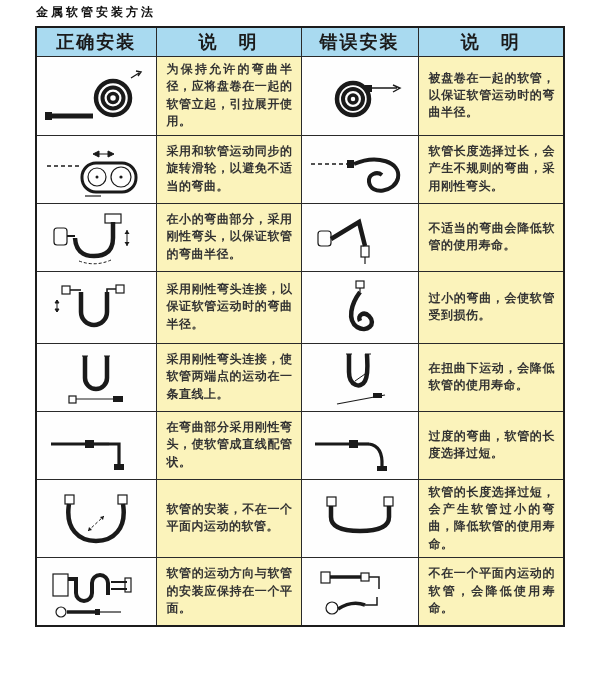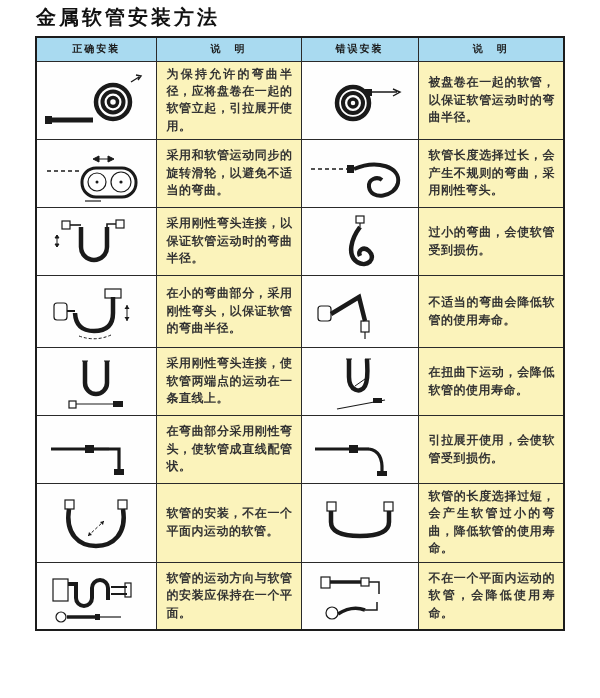--- a/index.html
+++ b/index.html
@@ -12,34 +12,34 @@
   html,body{margin:0;padding:0;}
   body{
     width:600px;height:698px;background:#ffffff;
     font-family:"Liberation Sans","DejaVu Sans",sans-serif;
     color:#222;overflow:hidden;
   }
   .page{width:600px;height:698px;padding-top:2px;}
   .title{
     margin:2px 0 5px 36px;
     font-family:"Liberation Serif","DejaVu Serif",serif;
-    font-size:20px;font-weight:bold;letter-spacing:3px;color:#111;
+    font-size:12px;font-weight:bold;letter-spacing:3px;color:#111;
   }
   table.grid{
     margin-left:35px;width:528px;
     border-collapse:collapse;table-layout:fixed;
     border:2px solid var(--table-border);
   }
   table.grid th, table.grid td{
     border:1px solid #2a2a2a;
     overflow:hidden;
   }
   thead th{
     height:24px;background:var(--header-bg);
-    font-size:10px;font-weight:bold;letter-spacing:2px;color:#1b1b1b;
+    font-size:18px;font-weight:bold;letter-spacing:2px;color:#1b1b1b;
     padding:2px;text-align:center;
   }
   td.illus{background:#fefefe;text-align:center;vertical-align:middle;padding:0;}
   td.desc{
     background:var(--desc-bg);
     font-size:12px;font-weight:bold;line-height:1.45;letter-spacing:0.5px;
     color:#333;padding:4px 8px 4px 10px;text-align:justify;vertical-align:middle;
   }
   tbody tr{height:68px;}
   tbody tr:nth-child(1){height:70px;margin-left:19px;}
@@ -111,41 +111,20 @@
    <path d="M6,24 H44" stroke="#1a1a1a" stroke-width="1.6" stroke-dasharray="4,3"></path>
    <rect x="42" y="20" width="7" height="8" fill="#1a1a1a"></rect>
    <path d="M49,24 C72,14 96,22 93,38 C90,52 66,56 64,42 C63,34 72,31 77,35" stroke="#1a1a1a" stroke-width="4"></path>
  </svg>
           </td>
           <td class="desc">软管长度选择过长，会产生不规则的弯曲，采用刚性弯头。</td>
         </tr>
         <tr>
           <td class="illus">
             <svg width="112" height="58" viewBox="0 0 110 58" fill="none">
-   <rect x="21" y="8" width="8" height="8" stroke="#1a1a1a" stroke-width="1.2"></rect>
-   <path d="M29,12 h11" stroke="#1a1a1a" stroke-width="1.6"></path>
-   <path d="M40,14 V34 a13,13 0 0 0 26,0 V14" stroke="#1a1a1a" stroke-width="4.5"></path>
-   <path d="M66,14 v-3 h9" stroke="#1a1a1a" stroke-width="1.6"></path>
-   <rect x="75" y="7" width="8" height="8" stroke="#1a1a1a" stroke-width="1.2"></rect>
-   <path d="M16,22 v12 M16,22 l-2,3 h4 z M16,34 l-2,-3 h4 z" stroke="#1a1a1a" stroke-width="1" fill="#1a1a1a"></path>
- </svg>
-          </td>
-          <td class="desc">采用刚性弯头连接，以保证软管运动时的弯曲半径。</td>
-          <td class="illus">
-            <svg width="112" height="58" viewBox="0 0 110 58" fill="none">
-   <rect x="51" y="3" width="8" height="7" stroke="#1a1a1a" stroke-width="1.2"></rect>
-   <path d="M55,10 v4" stroke="#1a1a1a" stroke-width="1.2"></path>
-   <path d="M55,14 C46,26 42,42 52,49 C62,55 72,46 64,38 C59,33 52,37 55,43" stroke="#1a1a1a" stroke-width="4.5"></path>
- </svg>
-          </td>
-          <td class="desc">过小的弯曲，会使软管受到损伤。</td>
-        </tr>
-        <tr>
-          <td class="illus">
-            <svg width="112" height="58" viewBox="0 0 110 58" fill="none">
    <rect x="13" y="20" width="13" height="17" rx="3" stroke="#1a1a1a" stroke-width="1.2"></rect>
    <path d="M26,28 h8" stroke="#1a1a1a" stroke-width="2"></path>
    <path d="M34,30 q1,18 19,18 q19,0 19,-18 V14" stroke="#1a1a1a" stroke-width="4.5"></path>
    <rect x="64" y="6" width="16" height="9" stroke="#1a1a1a" stroke-width="1.2"></rect>
    <path d="M38,53 Q54,59 70,52" stroke="#1a1a1a" stroke-width="1" stroke-dasharray="3,2"></path>
    <path d="M86,22 V38" stroke="#1a1a1a" stroke-width="1"></path>
    <path d="M86,22 l-2.5,4 h5 z M86,38 l-2.5,-4 h5 z" fill="#1a1a1a"></path>
  </svg>
           </td>
           <td class="desc">在小的弯曲部分，采用刚性弯头，以保证软管的弯曲半径。</td>
@@ -155,20 +134,41 @@
    <path d="M26,31 L54,14 L60,38" stroke="#1a1a1a" stroke-width="4.5"></path>
    <rect x="56" y="38" width="8" height="11" stroke="#1a1a1a" stroke-width="1.2"></rect>
    <path d="M60,49 V56" stroke="#1a1a1a" stroke-width="1.2"></path>
  </svg>
           </td>
           <td class="desc">不适当的弯曲会降低软管的使用寿命。</td>
         </tr>
         <tr>
           <td class="illus">
             <svg width="112" height="58" viewBox="0 0 110 58" fill="none">
+   <rect x="21" y="8" width="8" height="8" stroke="#1a1a1a" stroke-width="1.2"></rect>
+   <path d="M29,12 h11" stroke="#1a1a1a" stroke-width="1.6"></path>
+   <path d="M40,14 V34 a13,13 0 0 0 26,0 V14" stroke="#1a1a1a" stroke-width="4.5"></path>
+   <path d="M66,14 v-3 h9" stroke="#1a1a1a" stroke-width="1.6"></path>
+   <rect x="75" y="7" width="8" height="8" stroke="#1a1a1a" stroke-width="1.2"></rect>
+   <path d="M16,22 v12 M16,22 l-2,3 h4 z M16,34 l-2,-3 h4 z" stroke="#1a1a1a" stroke-width="1" fill="#1a1a1a"></path>
+ </svg>
+          </td>
+          <td class="desc">采用刚性弯头连接，以保证软管运动时的弯曲半径。</td>
+          <td class="illus">
+            <svg width="112" height="58" viewBox="0 0 110 58" fill="none">
+   <rect x="51" y="3" width="8" height="7" stroke="#1a1a1a" stroke-width="1.2"></rect>
+   <path d="M55,10 v4" stroke="#1a1a1a" stroke-width="1.2"></path>
+   <path d="M55,14 C46,26 42,42 52,49 C62,55 72,46 64,38 C59,33 52,37 55,43" stroke="#1a1a1a" stroke-width="4.5"></path>
+ </svg>
+          </td>
+          <td class="desc">过小的弯曲，会使软管受到损伤。</td>
+        </tr>
+        <tr>
+          <td class="illus">
+            <svg width="112" height="58" viewBox="0 0 110 58" fill="none">
    <path d="M41,8 h6 M63,8 h6" stroke="#1a1a1a" stroke-width="1"></path>
    <path d="M44,8 V30 a11,11 0 0 0 22,0 V8" stroke="#1a1a1a" stroke-width="4.5"></path>
    <rect x="28" y="48" width="7" height="7" stroke="#1a1a1a" stroke-width="1.2"></rect>
    <path d="M35,51 H74" stroke="#1a1a1a" stroke-width="1.2"></path>
    <rect x="72" y="48" width="10" height="6" fill="#1a1a1a"></rect>
  </svg>
           </td>
           <td class="desc">采用刚性弯头连接，使软管两端点的运动在一条直线上。</td>
           <td class="illus">
             <svg width="112" height="58" viewBox="0 0 110 58" fill="none">
@@ -194,21 +194,21 @@
           <td class="desc">在弯曲部分采用刚性弯头，使软管成直线配管状。</td>
           <td class="illus">
             <svg width="112" height="58" viewBox="0 0 110 58" fill="none">
    <path d="M10,28 H44" stroke="#1a1a1a" stroke-width="3.2"></path>
    <rect x="44" y="24" width="9" height="8" fill="#1a1a1a"></rect>
    <path d="M53,28 H64" stroke="#1a1a1a" stroke-width="3.2"></path>
    <path d="M64,28 q14,2 13,22" stroke="#1a1a1a" stroke-width="3.2"></path>
    <rect x="72" y="50" width="10" height="5" fill="#1a1a1a"></rect>
  </svg>
           </td>
-          <td class="desc">引拉展开使用，会使软管受到损伤。</td>
+          <td class="desc">过度的弯曲，软管的长度选择过短。</td>
         </tr>
         <tr>
           <td class="illus">
             <svg width="112" height="58" viewBox="0 0 110 58" fill="none">
    <rect x="24" y="6" width="9" height="9" stroke="#1a1a1a" stroke-width="1.2"></rect>
    <rect x="77" y="6" width="9" height="9" stroke="#1a1a1a" stroke-width="1.2"></rect>
    <path d="M28,15 C24,40 38,52 55,52 C72,52 86,40 82,15" stroke="#1a1a1a" stroke-width="4.5"></path>
    <path d="M47,42 L63,27" stroke="#1a1a1a" stroke-width="1" stroke-dasharray="3,2"></path>
    <path d="M47,42 l1,-4 l3,3 z M63,27 l-1,4 l-3,-3 z" fill="#1a1a1a"></path>
  </svg>

